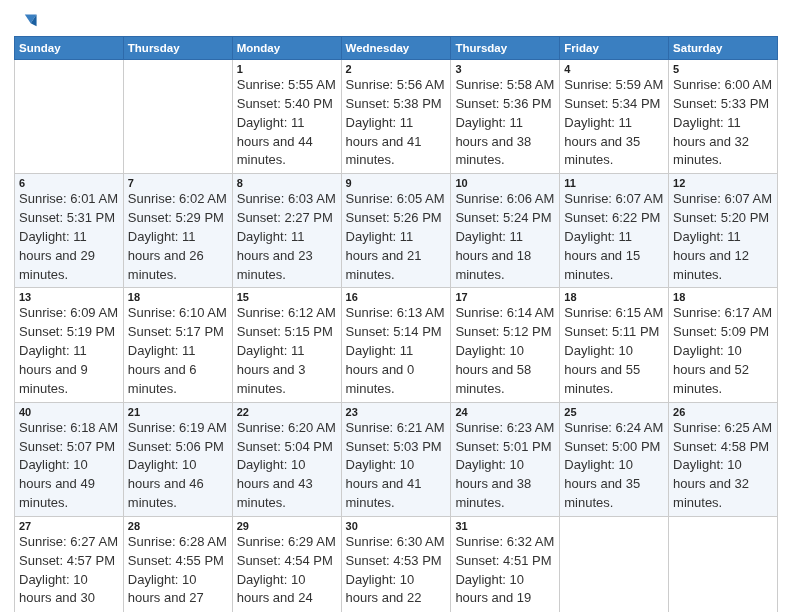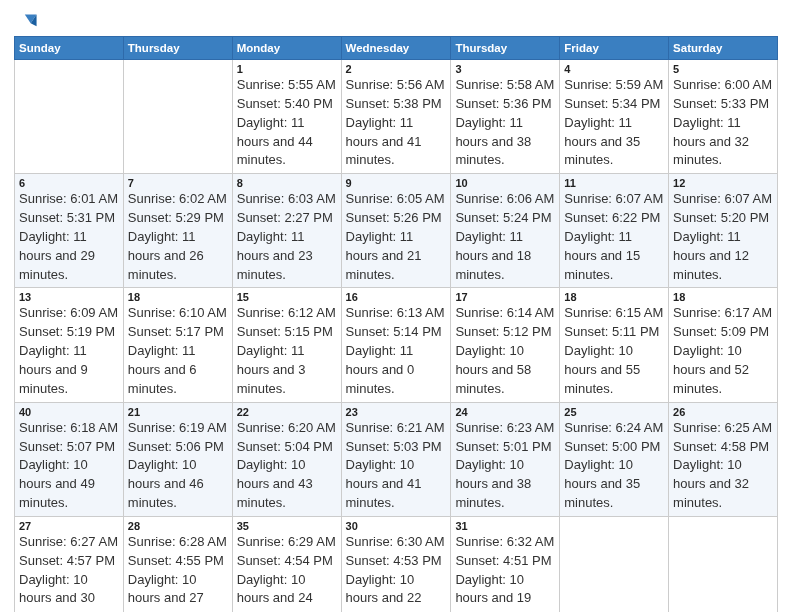--- a/index.html
+++ b/index.html
@@ -300,21 +300,21 @@
 Sunset: 4:57 PM
 Daylight: 10 hours and 30 minutes.</div>
           </td>
           <td>
             <span class="day-num">28</span>
             <div class="day-info">Sunrise: 6:28 AM
 Sunset: 4:55 PM
 Daylight: 10 hours and 27 minutes.</div>
           </td>
           <td>
-            <span class="day-num">35</span>
+            <span class="day-num">29</span>
             <div class="day-info">Sunrise: 6:29 AM
 Sunset: 4:54 PM
 Daylight: 10 hours and 24 minutes.</div>
           </td>
           <td>
             <span class="day-num">30</span>
             <div class="day-info">Sunrise: 6:30 AM
 Sunset: 4:53 PM
 Daylight: 10 hours and 22 minutes.</div>
           </td>

